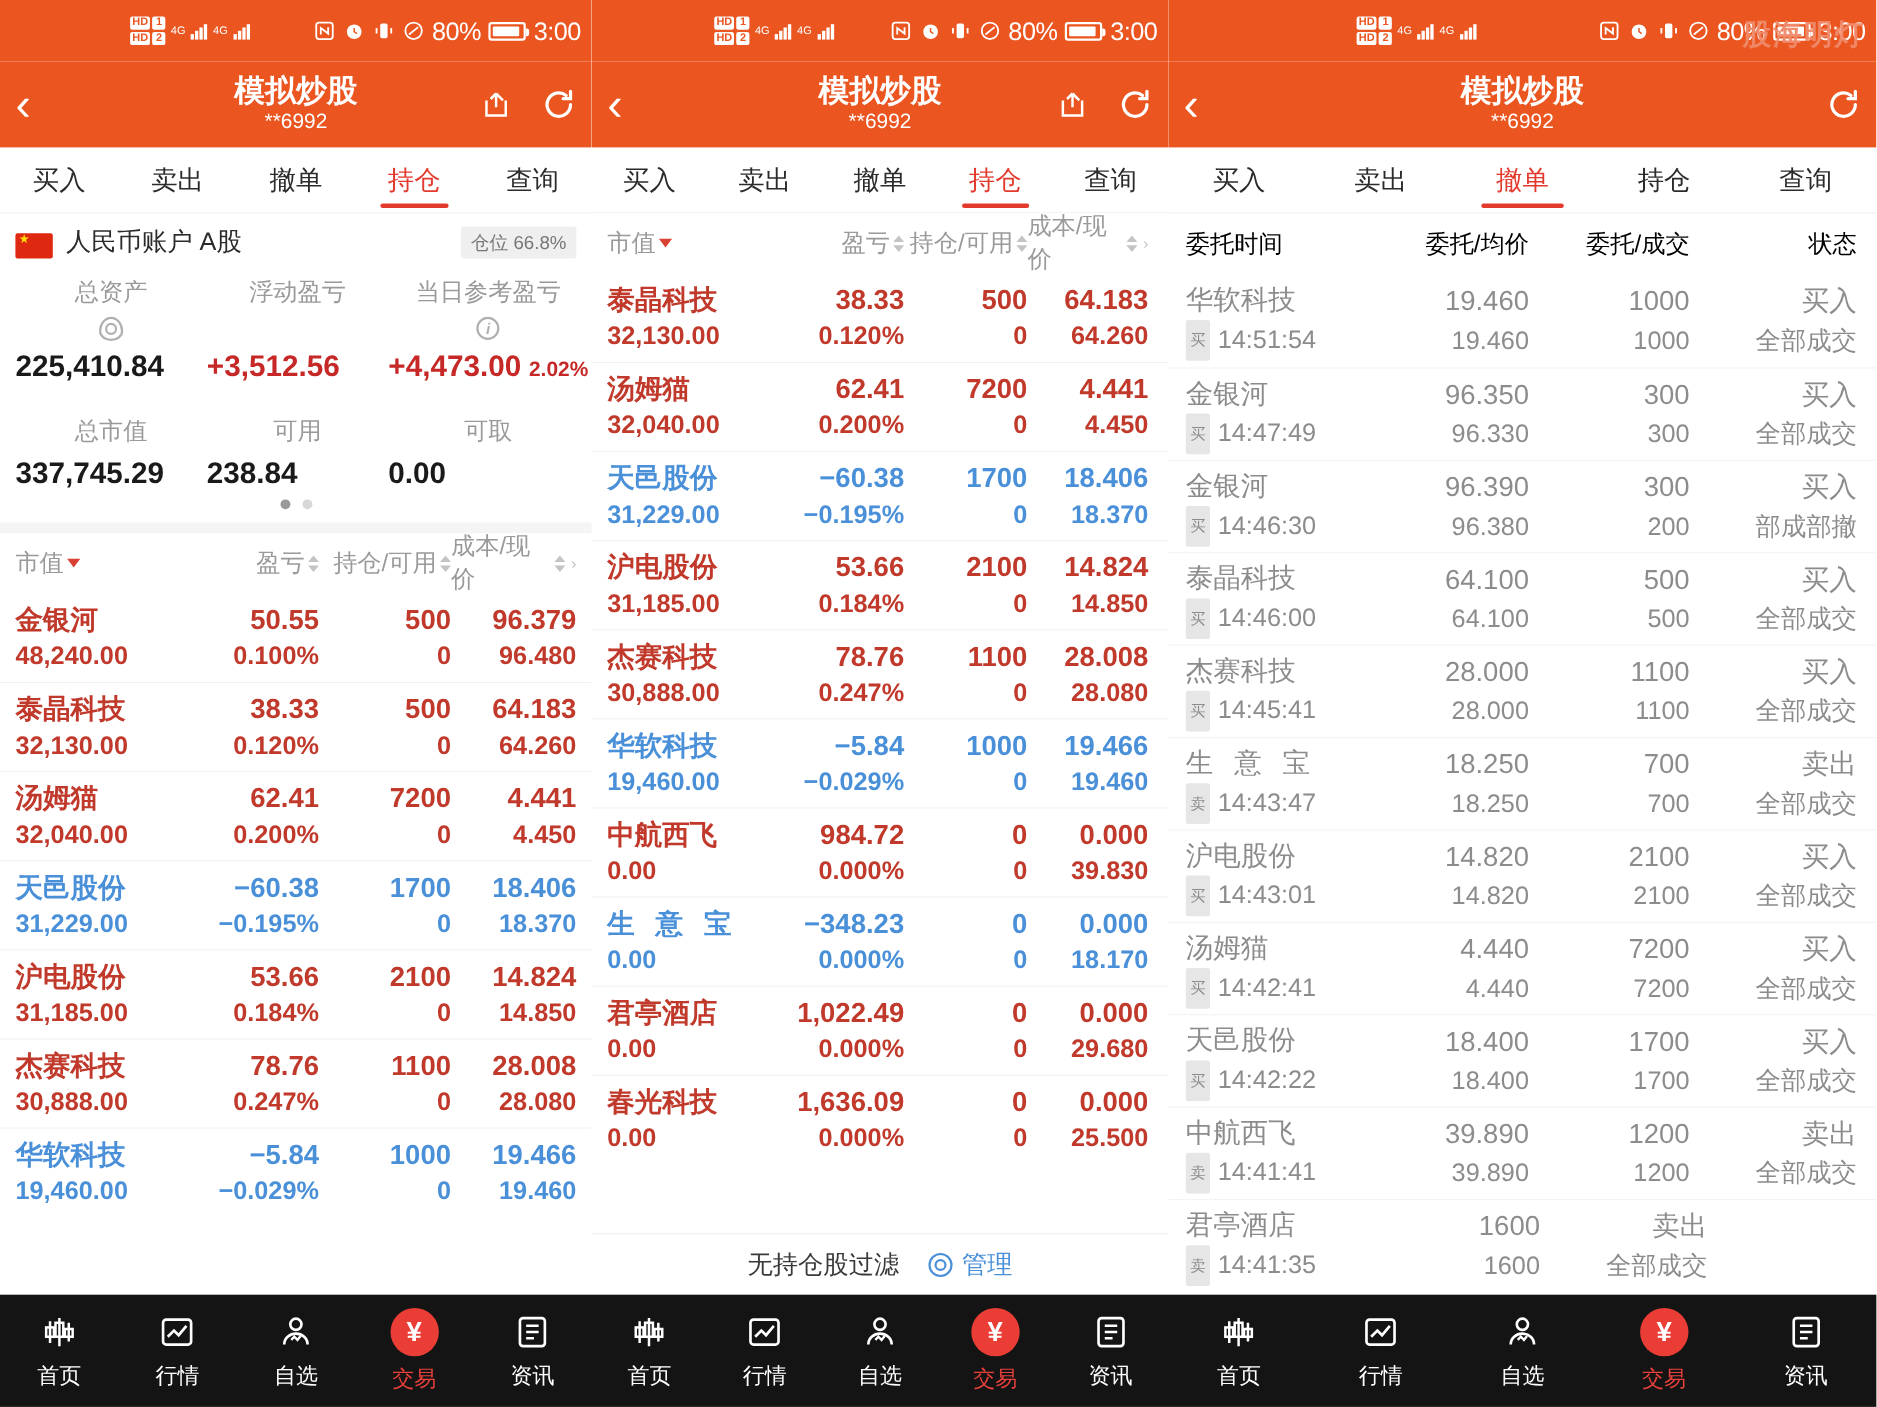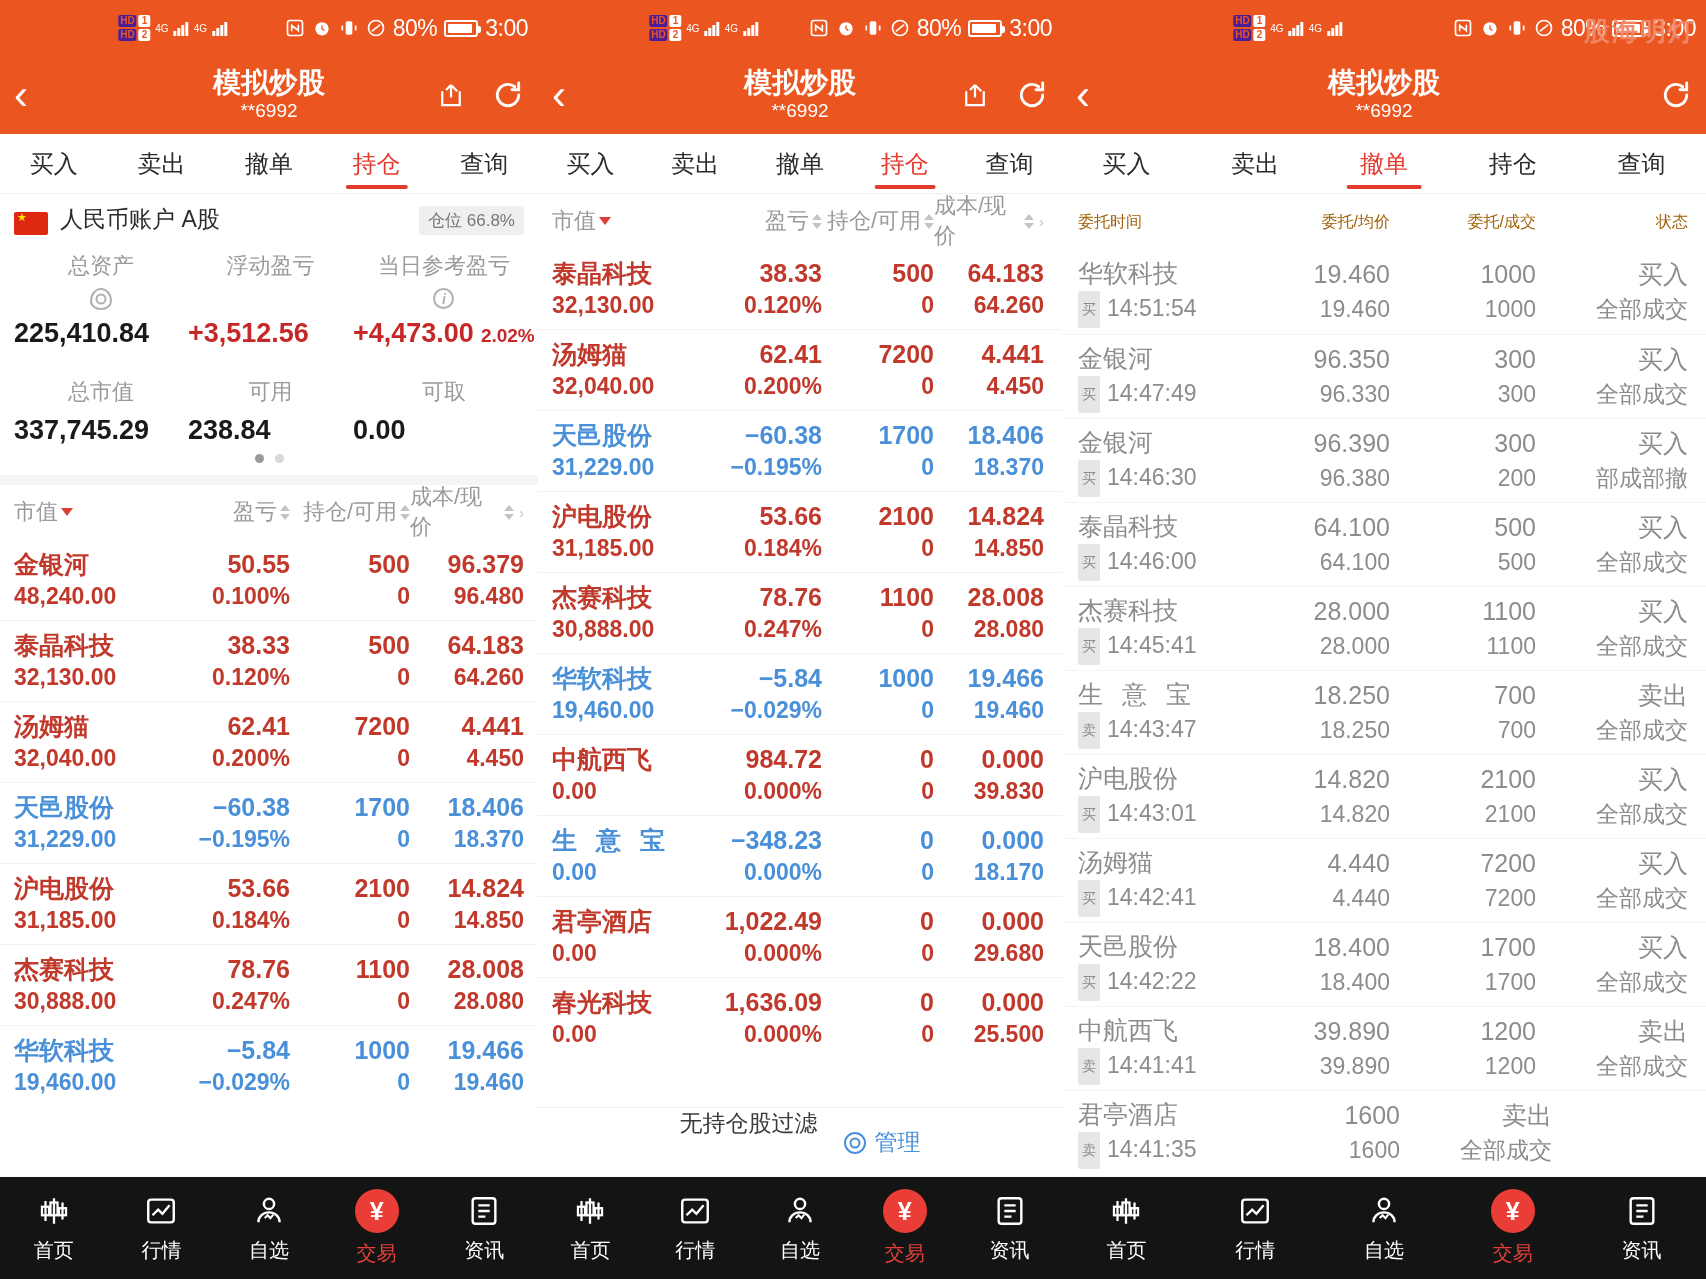--- a/index.html
+++ b/index.html
@@ -19,21 +19,21 @@
 
   
   .statusbar {
     height: 56px; background: #ea5520; color: #fff;
     display: flex; align-items: center; justify-content: flex-end;
     padding: 0 10px; gap: 6px; font-size: 21px; position: relative;
   }
   .sb-left { position:absolute; left: 50%; transform: translateX(-100%); display:flex; align-items:center; gap:5px; margin-left:-42px;}
   .hdstack { display: flex; flex-direction: column; gap: 2px; }
   .hdbox { display:flex; align-items:center; gap:2px; }
-  .hd { font-size: 10px; font-weight: 700; background:#4c1d95; color:#ea5520; border-radius:2px; padding:0 2px; line-height:12px;}
+  .hd { font-size: 10px; font-weight: 700; background:#ffffff; color:#ea5520; border-radius:2px; padding:0 2px; line-height:12px;}
   .hdn { font-size: 10px; font-weight: 700; background:#fff; color:#ea5520; border-radius:2px; padding:0 3px; line-height:12px;}
   .sig { display:flex; align-items:flex-end; gap:1px; height:16px; }
   .sig i { width:3px; background:#fff; display:block; }
   .sig i:nth-child(1){height:5px} .sig i:nth-child(2){height:8px}
   .sig i:nth-child(3){height:11px} .sig i:nth-child(4){height:14px}
   .gtag { font-size:10px; vertical-align: super; }
   .sb-right { display:flex; align-items:center; gap:7px; }
   .ic { width:20px; height:20px; display:inline-block; }
   .batt { width:34px; height:17px; border:2px solid #fff; border-radius:3px; position:relative; display:inline-block; }
   .batt::after { content:""; position:absolute; right:-5px; top:4px; width:3px; height:7px; background:#fff; border-radius:0 2px 2px 0;}
@@ -108,28 +108,28 @@
   .p1 .c-name { width:150px; }
   .p1 .c-pl   { width:126px; }
   .p1 .c-qty  { width:120px; }
   .p1 .c-cost { width:114px; }
   
   .p2 .c-name { width:150px; }
   .p2 .c-pl   { width:120px; }
   .p2 .c-qty  { width:112px; }
   .p2 .c-cost { width:110px; }
 
-  .filterbar { display:flex; justify-content:center; gap:26px;
-               height:70px; font-size:23px; color:#3a3a3a; border-top:1px solid #f0f0f0;}
+  .filterbar { display:flex; align-items:center; justify-content:center; gap:26px;
+               height:56px; font-size:23px; color:#3a3a3a; border-top:1px solid #f0f0f0;}
   .manage { color:#4a90d9; display:flex; align-items:center; gap:9px;}
   .gear { width:22px;height:22px;border:2px solid #4a90d9;border-radius:50%;position:relative;display:inline-block;}
   .gear::after{content:"";position:absolute;left:50%;top:50%;transform:translate(-50%,-50%);width:7px;height:7px;border:2px solid #4a90d9;border-radius:50%;}
 
   
-  .ohdr { display:flex; align-items:center; height:56px; font-size:16px; color:#a16207; padding:0 16px;}
+  .ohdr { display:flex; align-items:center; height:56px; font-size:22px; color:#000000; padding:0 16px;}
   .orow { display:flex; align-items:center; padding: 0 16px; height: 84px; }
   .orow.sep { border-top:1px solid #f3f3f3;}
   .o-c1 { width:176px; }
   .o-c2 { width:136px; text-align:right;}
   .o-c3 { width:146px; text-align:right;}
   .o-c4 { width:152px; text-align:right;}
   .ol1 { font-size:25px; color:#8c8c8c; line-height:35px; font-weight:400;}
   .ol2 { font-size:23px; color:#8c8c8c; line-height:35px; font-weight:400;}
   .ol1b { font-size:25px; color:#8c8c8c; line-height:35px;}
   .sidetag { display:inline-block; background:#e6e6e6; color:#8c8c8c; font-size:14px;

